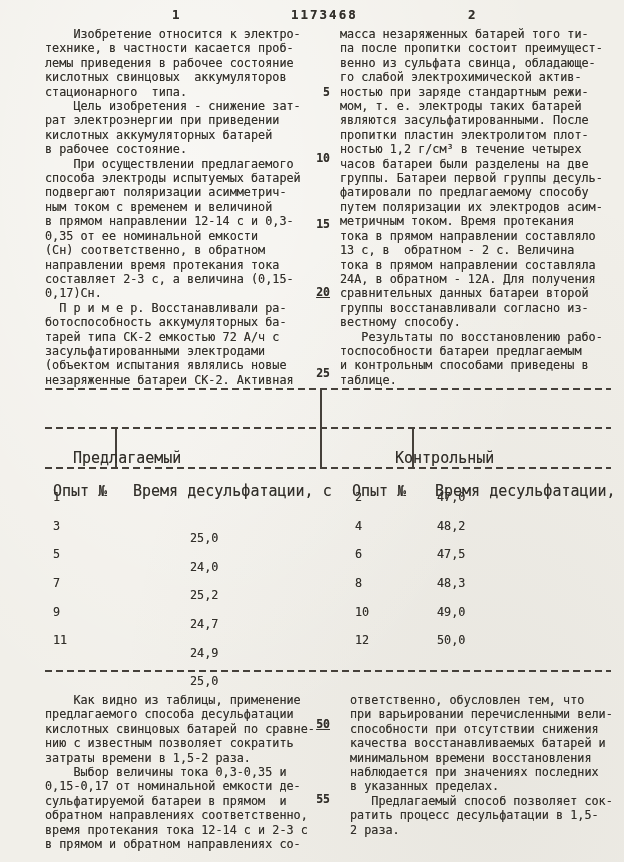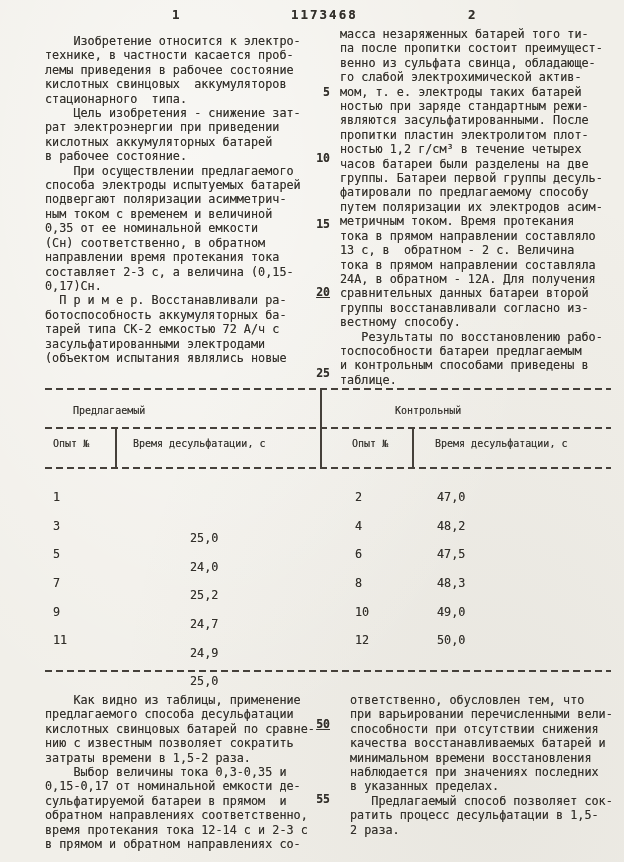--- a/index.html
+++ b/index.html
@@ -43,23 +43,24 @@
   .hdash {
     position: absolute;
     left: 45px;
     width: 566px;
     height: 2px;
     background: repeating-linear-gradient(90deg, #45403a 0, #45403a 7px, transparent 7px, transparent 11px);
   }
   .vline { position: absolute; width: 1.5px; background: #45403a; }
   .tlabel {
     position: absolute;
-    font-size: 10px;
+    font-size: 15px;
     white-space: pre;
     text-shadow: 0 0 0.6px rgba(50,47,42,0.5);
+    margin-top: 44px;
   }
   .rows { position: absolute; left: 45px; top: 490px; width: 567px; }
   .trow { position: relative; height: 28.7px; }
   .trow span {
     position: absolute; top: 0;
     font-size: 11.8px;
     white-space: pre;
     text-shadow: 0 0 0.6px rgba(50,47,42,0.5);
   }
   .c-pnum  { left: 8px; }
@@ -69,54 +70,56 @@
 </style>
 </head>
 <body>
 
 <div class="page">
 
   <div class="pagenum" style="left:172px;">1</div>
   <div class="pagenum" style="left:291px; letter-spacing:2px;">1173468</div>
   <div class="pagenum" style="left:468px;">2</div>
 
-  <div class="txtcol" style="left:45px; top:27px; width:290px;margin-top:7px;">
+  <div class="txtcol" style="left:45px; top:27px; width:290px;">
 
   <div class="line">    Изобретение относится к электро-</div>
       <div class="line">технике, в частности касается проб-</div>
       <div class="line">лемы приведения в рабочее состояние</div>
       <div class="line">кислотных свинцовых  аккумуляторов</div>
       <div class="line">стационарного  типа.</div>
       <div class="line">    Цель изобретения - снижение зат-</div>
       <div class="line">рат электроэнергии при приведении</div>
       <div class="line">кислотных аккумуляторных батарей</div>
       <div class="line">в рабочее состояние.</div>
       <div class="line">    При осуществлении предлагаемого</div>
       <div class="line">способа электроды испытуемых батарей</div>
       <div class="line">подвергают поляризации асимметрич-</div>
       <div class="line">ным током с временем и величиной</div>
+      <div class="line">в прямом направлении 12-14 с и 0,3-</div>
       <div class="line">0,35 от ее номинальной емкости</div>
       <div class="line">(Сн) соответственно, в обратном</div>
       <div class="line">направлении время протекания тока</div>
       <div class="line">составляет 2-3 с, а величина (0,15-</div>
       <div class="line">0,17)Сн.</div>
       <div class="line">  П р и м е р. Восстанавливали ра-</div>
       <div class="line">ботоспособность аккумуляторных ба-</div>
       <div class="line">тарей типа СК-2 емкостью 72 А/ч с</div>
       <div class="line">засульфатированными электродами</div>
       <div class="line">(объектом испытания являлись новые</div>
+      <div class="line">незаряженные батареи СК-2. Активная</div>
     </div>
   <div class="txtcol" style="left:340px; top:27px; width:285px;">
 
   <div class="line">масса незаряженных батарей того ти-</div>
       <div class="line">па после пропитки состоит преимущест-</div>
       <div class="line">венно из сульфата свинца, обладающе-</div>
       <div class="line">го слабой электрохимической актив-</div>
+      <div class="line">ностью при заряде стандартным режи-</div>
       <div class="line">мом, т. е. электроды таких батарей</div>
-      <div class="line">ностью при заряде стандартным режи-</div>
       <div class="line">являются засульфатированными. После</div>
       <div class="line">пропитки пластин электролитом плот-</div>
       <div class="line">ностью 1,2 г/см³ в течение четырех</div>
       <div class="line">часов батареи были разделены на две</div>
       <div class="line">группы. Батареи первой группы десуль-</div>
       <div class="line">фатировали по предлагаемому способу</div>
       <div class="line">путем поляризации их электродов асим-</div>
       <div class="line">метричным током. Время протекания</div>
       <div class="line">тока в прямом направлении составляло</div>
       <div class="line">13 с, в  обратном - 2 с. Величина</div>

